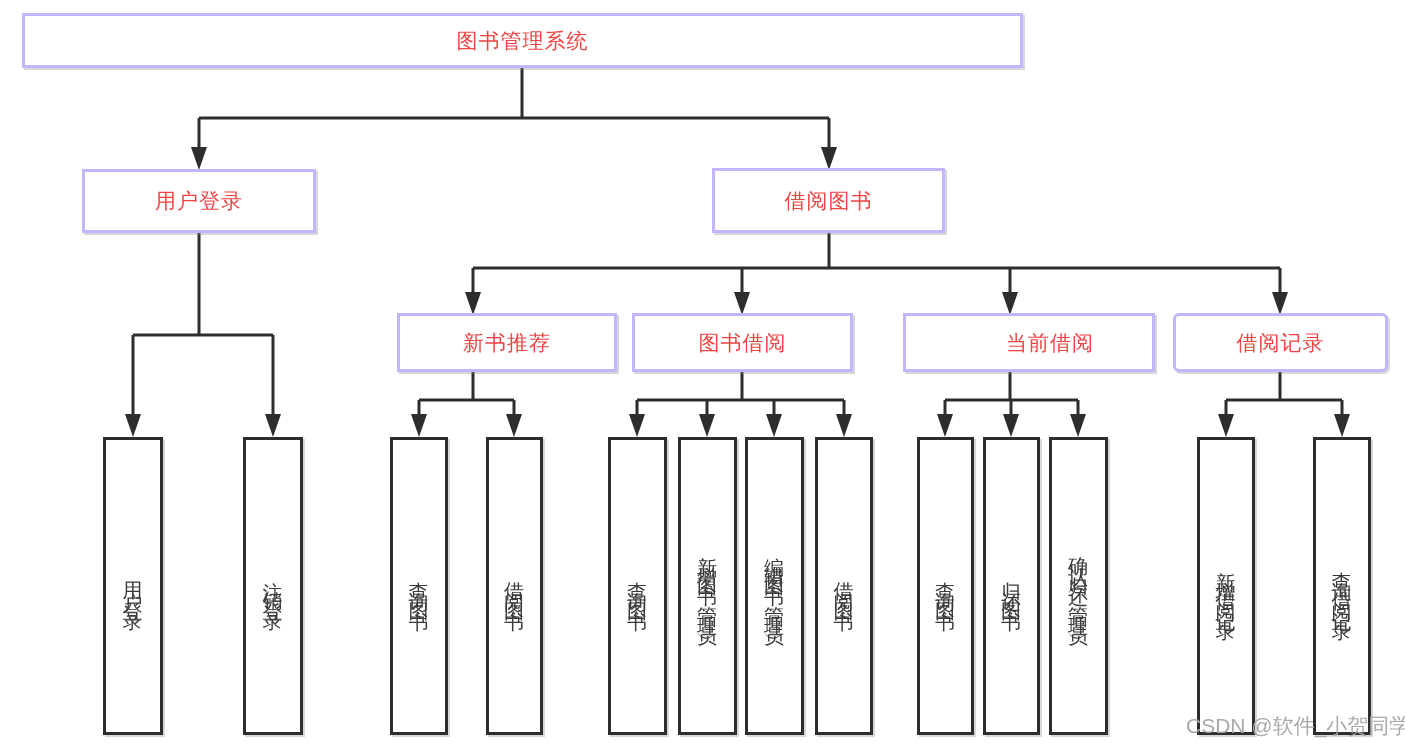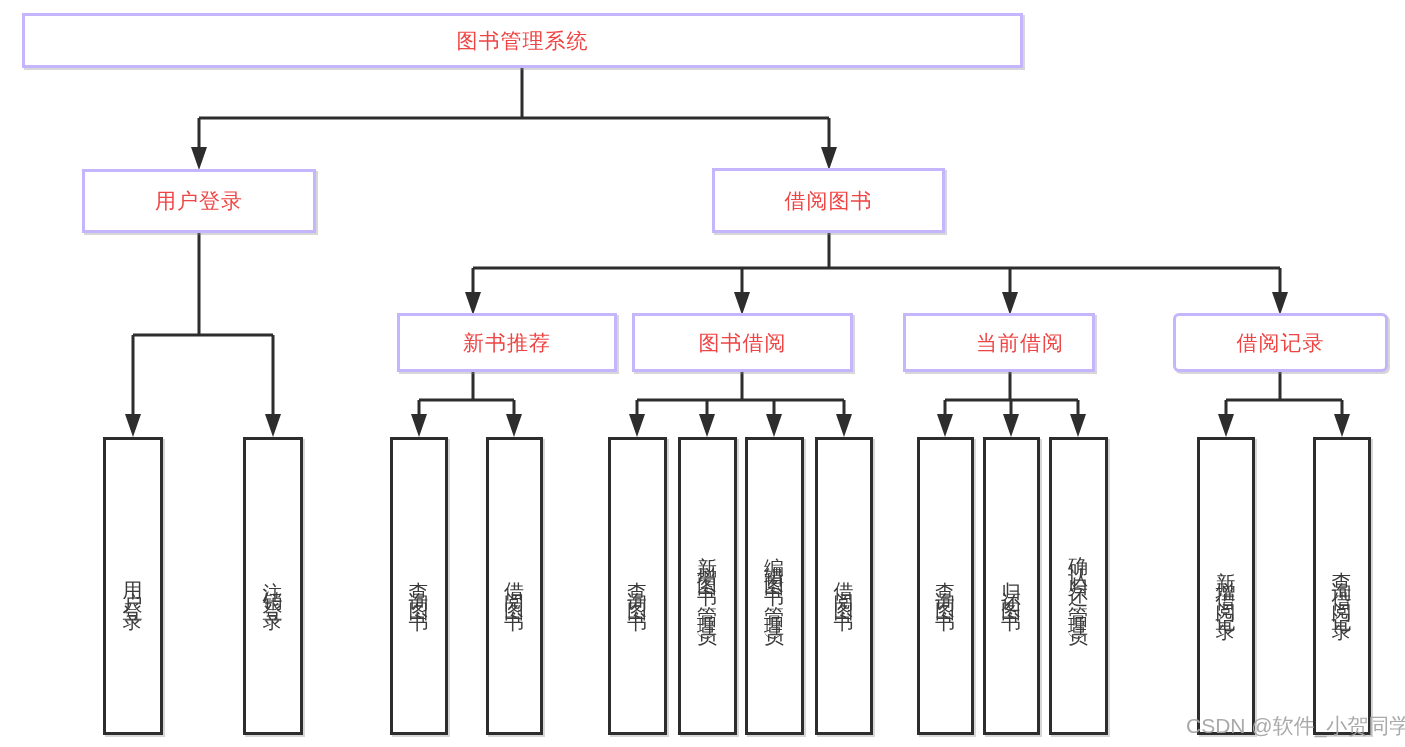--- a/index.html
+++ b/index.html
@@ -109,21 +109,21 @@
     </g>
   </svg>
 
   <div class="hnode" style="left:22px; top:13px; width:1001px; height:55px;">图书管理系统</div>
 
   <div class="hnode" style="left:82px; top:169px; width:234px; height:64px;">用户登录</div>
   <div class="hnode" style="left:712px; top:168px; width:233px; height:65px;">借阅图书</div>
 
   <div class="hnode" style="left:363px; top:313px; width:220px; height:59px;margin-left:34px;">新书推荐</div>
   <div class="hnode" style="left:632px; top:313px; width:221px; height:59px;">图书借阅</div>
-  <div class="hnode" style="left:903px; top:313px; width:192px; height:59px;padding-left:42px;">当前借阅</div>
+  <div class="hnode" style="left:903px; top:313px; width:252px; height:59px;padding-left:42px;">当前借阅</div>
   <div class="hnode" style="left:1173px; top:313px; width:215px; height:59px;border-radius:6px;">借阅记录</div>
 
   <div class="vnode" style="left:103px; width:60px;">用户登录</div>
   <div class="vnode" style="left:243px; width:60px;">注销登录</div>
 
   <div class="vnode" style="left:390px; width:58px;">查询图书</div>
   <div class="vnode" style="left:486px; width:57px;">借阅图书</div>
 
   <div class="vnode" style="left:608px; width:59px;">查询图书</div>
   <div class="vnode" style="left:678px; width:59px;">新增图书（管理员）</div>

